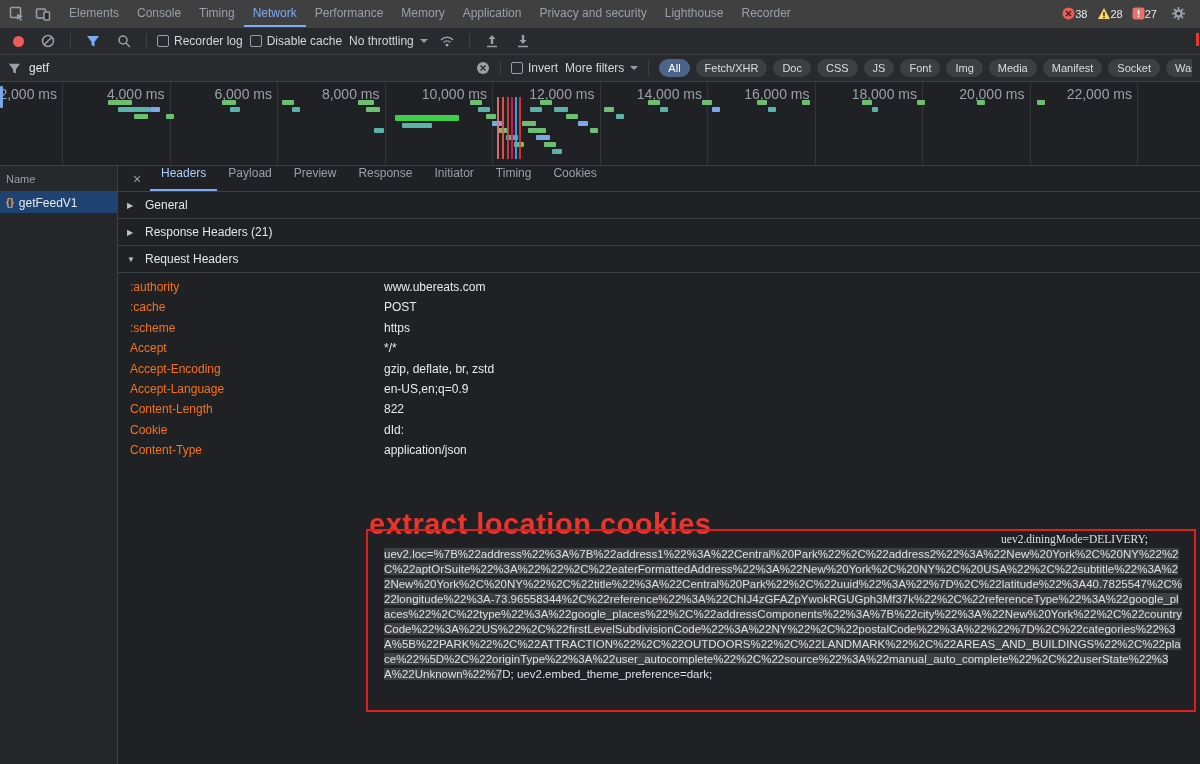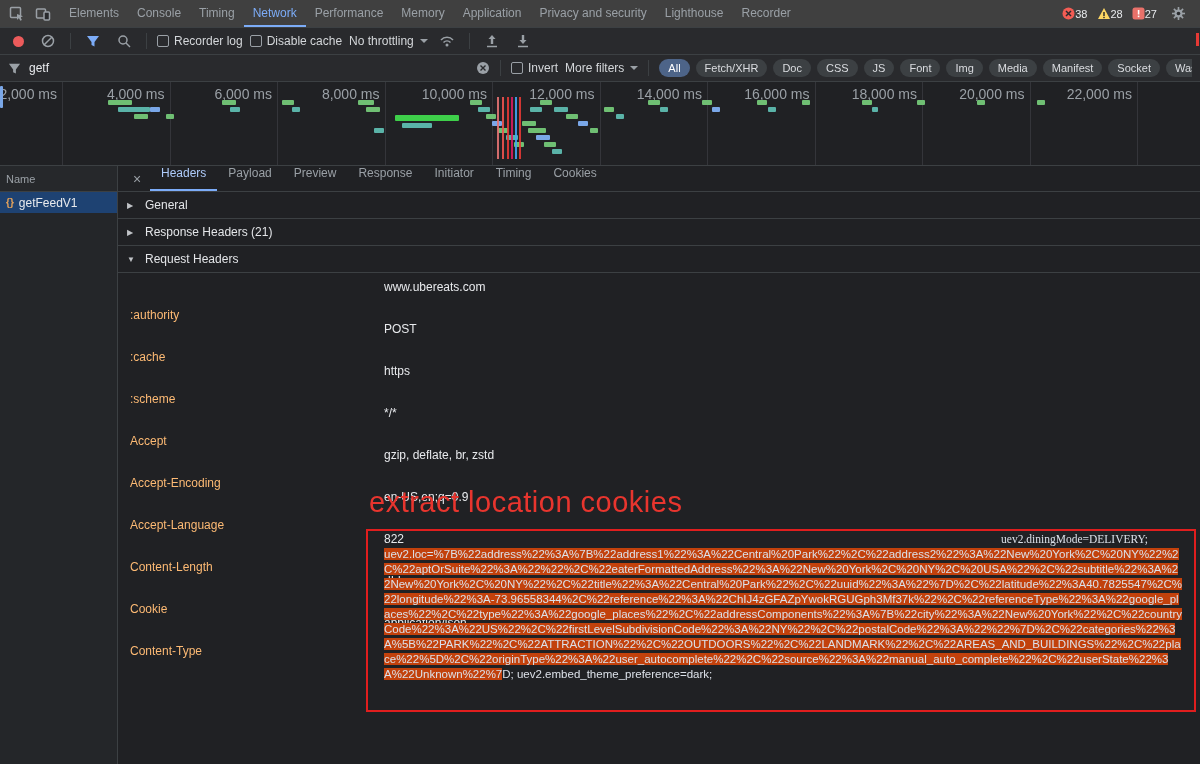--- a/index.html
+++ b/index.html
@@ -77,31 +77,31 @@
   .dtab { padding:0 11px; display:flex; align-items:flex-start; color:#9aa0a6;
     border-bottom:2px solid transparent; white-space:nowrap; }
   .dtab.selected { color:#aecbfa; border-bottom-color:#7cacf8; }
 
   .sections .section { height:27px; display:flex; align-items:center; gap:8px; padding:0 9px;
     border-bottom:1px solid #3c4043; font-size:12px; color:#e3e5e8; }
   .tri { color:#c0c3c7; font-size:8px; width:10px; }
 
   .hrows { padding-top:7px; }
   .hrow { display:flex; align-items:flex-start; min-height:20.4px; font-size:12px; }
-  .hname { width:266px; flex:0 0 266px; padding-left:12px; color:#fdba74;margin-top:28px; }
+  .hname { width:266px; flex:0 0 266px; padding-left:12px; color:#f97316; }
   .hval { color:#e8eaed; word-break:break-all; padding-right:10px; }
 
   
-  .annotation { position:absolute; left:251px; top:320px; color:#e8352e;
-    font-size:29px; font-weight:normal; letter-spacing:.5px; white-space:nowrap; }
+  .annotation { position:absolute; left:251px; top:342px; color:#e8352e;
+    font-size:29px; font-weight:bold; letter-spacing:.5px; white-space:nowrap; }
   .redbox { position:absolute; left:248px; top:363px; width:830px; height:183px;
     border:2px solid #e01e1e; padding:1px 10px 0 16px;
     font-size:11.5px; line-height:15px; color:#dbe0e8; overflow:hidden; }
   .cookie-line1 { text-align:right; padding-right:36px; white-space:nowrap;font-family:Liberation Serif, serif; }
-  .cookie-sel { background:#c2410c; word-break:break-all; }
+  .cookie-sel { background:#404040; word-break:break-all; }
   .cookie-tail { word-break:break-all; }
 </style>
 </head>
 <body>
 
 <div class="tabbar">
   <div class="tabicons">
     <span class="icon-btn">
       <svg width="16" height="16" viewBox="0 0 16 16">
           <rect x="1.5" y="1.5" width="10" height="10" rx="1" fill="none" stroke="#9aa0a6" stroke-width="1.5"></rect>

